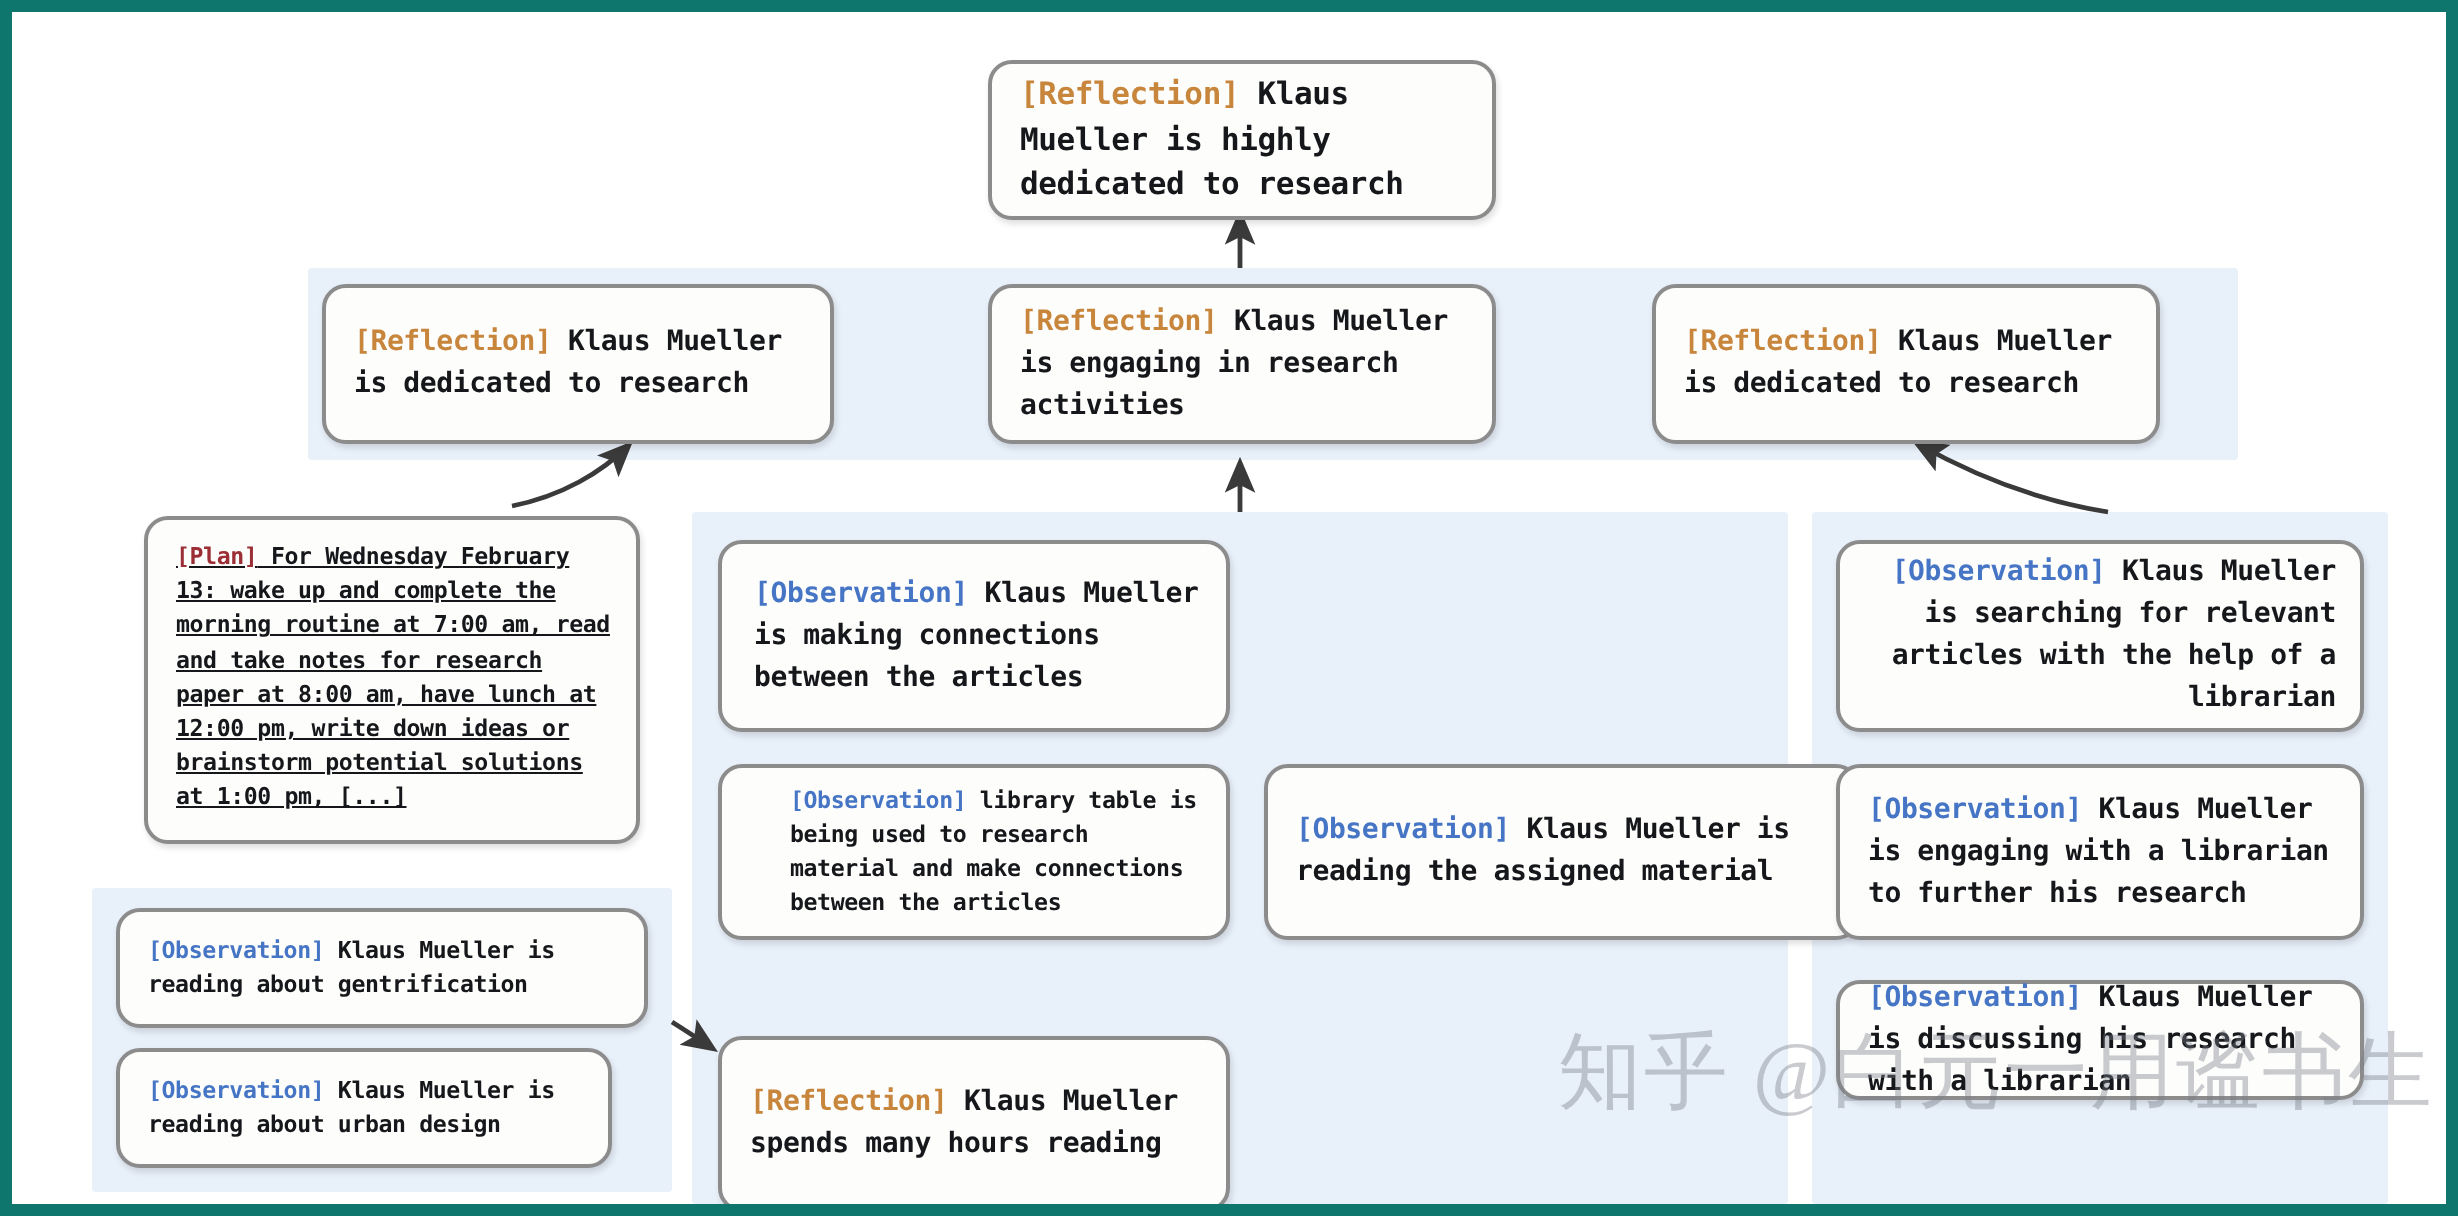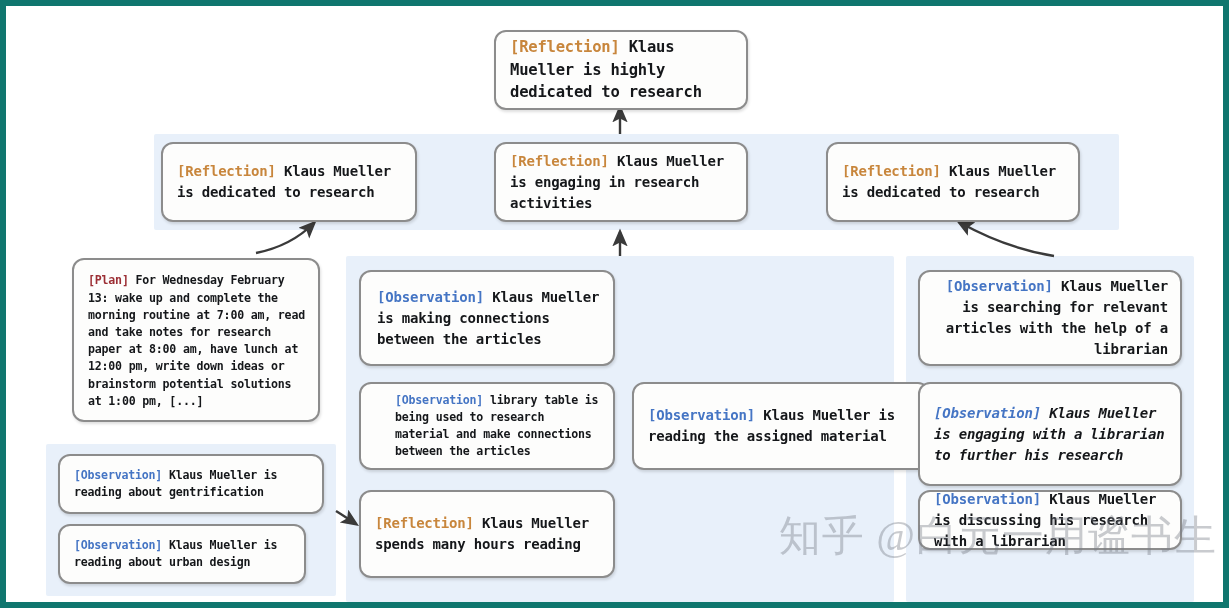--- a/index.html
+++ b/index.html
@@ -118,21 +118,21 @@
     <span class="txt">
       <span class="tag tag-reflection">[Reflection]</span><span> Klaus Mueller is engaging in research activities</span>
     </span>
   </div>
   <div class="node fs14" style="left:820px; top:136px; width:254px; height:80px;">
     <span class="txt">
       <span class="tag tag-reflection">[Reflection]</span><span> Klaus Mueller is dedicated to research</span>
     </span>
   </div>
 
-  <div class="node fs11" style="left:66px; top:252px; width:248px; height:164px; align-items:flex-end;">
+  <div class="node fs11" style="left:66px; top:252px; width:248px; height:164px; align-items:flex-start;text-decoration:underline;">
     <span class="txt">
       <span class="tag tag-plan">[Plan]</span><span> For Wednesday February 13: wake up and complete the morning routine at 7:00 am, read and take notes for research paper at 8:00 am, have lunch at 12:00 pm, write down ideas or brainstorm potential solutions at 1:00 pm, [...]</span>
     </span>
   </div>
 
   <div class="node fs11" style="left:52px; top:448px; width:266px; height:60px;">
     <span class="txt">
       <span class="tag tag-observation">[Observation]</span><span> Klaus Mueller is reading about gentrification</span>
     </span>
   </div>
@@ -145,38 +145,38 @@
   <div class="node fs14" style="left:353px; top:264px; width:256px; height:96px;padding-left:16px;">
     <span class="txt">
       <span class="tag tag-observation">[Observation]</span><span> Klaus Mueller is making connections between the articles</span>
     </span>
   </div>
   <div class="node fs11" style="left:353px; top:376px; width:256px; height:88px;padding-left:34px;">
     <span class="txt">
       <span class="tag tag-observation">[Observation]</span><span> library table is being used to research material and make connections between the articles</span>
     </span>
   </div>
-  <div class="node fs14" style="left:353px; top:484px; width:256px; height:88px;">
+  <div class="node fs14" style="left:353px; top:512px; width:256px; height:88px;">
     <span class="txt">
       <span class="tag tag-reflection">[Reflection]</span><span> Klaus Mueller spends many hours reading</span>
     </span>
   </div>
 
   <div class="node fs14" style="left:626px; top:376px; width:298px; height:88px;">
     <span class="txt">
       <span class="tag tag-observation">[Observation]</span><span> Klaus Mueller is reading the assigned material</span>
     </span>
   </div>
 
   <div class="node fs14" style="left:912px; top:264px; width:264px; height:96px;text-align:right;">
     <span class="txt">
       <span class="tag tag-observation">[Observation]</span><span> Klaus Mueller is searching for relevant articles with the help of a librarian</span>
     </span>
   </div>
-  <div class="node fs14" style="left:912px; top:376px; width:264px; height:104px;font-style:italic;">
+  <div class="node fs14" style="left:912px; top:376px; width:264px; height:88px;">
     <span class="txt">
       <span class="tag tag-observation">[Observation]</span><span> Klaus Mueller is engaging with a librarian to further his research</span>
     </span>
   </div>
   <div class="node fs14" style="left:912px; top:484px; width:264px; height:60px;">
     <span class="txt">
       <span class="tag tag-observation">[Observation]</span><span> Klaus Mueller is discussing his research with a librarian</span>
     </span>
   </div>
 

